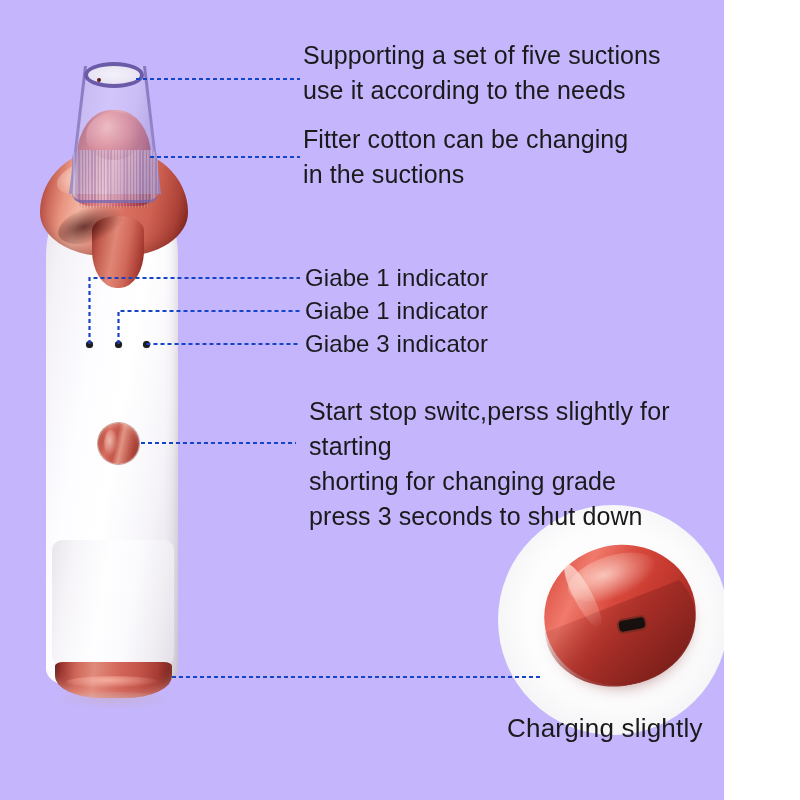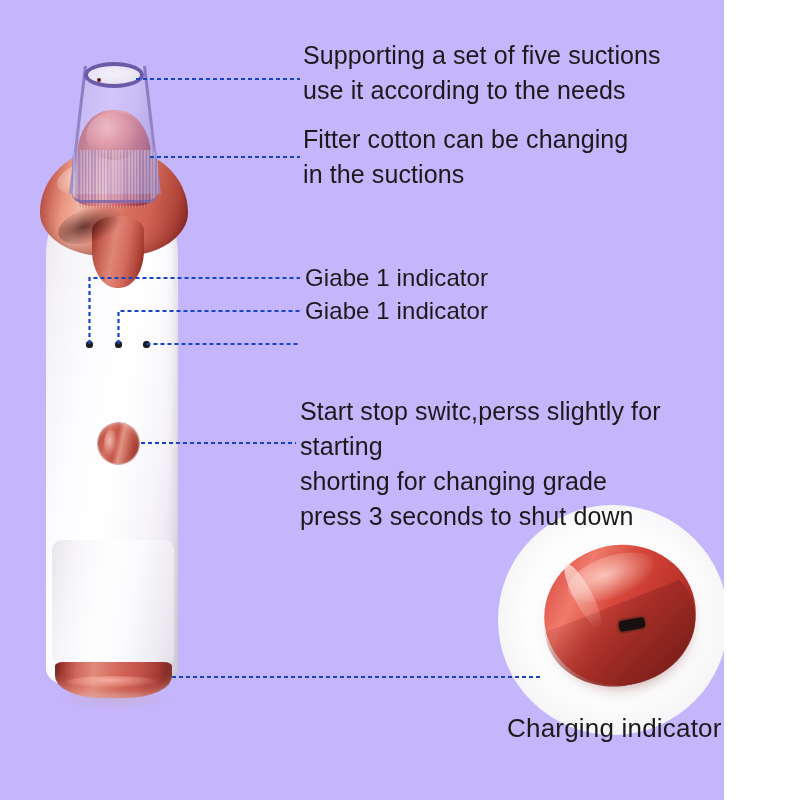--- a/index.html
+++ b/index.html
@@ -395,20 +395,21 @@
   <div class="callout" style="left:303px; top:38px;">Supporting a set of five suctions
 use it according to the needs</div>
 
   <div class="callout" style="left:303px; top:122px;">Fitter cotton can be changing
 in the suctions</div>
 
   <div class="callout small" style="left:305px; top:261px;">Giabe 1 indicator</div>
 
   <div class="callout small" style="left:305px; top:294px;">Giabe 1 indicator</div>
 
-
-  <div class="callout" style="left:300px; top:394px;">Start stop switc,perss slightly for starting
+  <div class="callout small" style="left:305px; top:327px;">Giabe 3 indicator</div>
+
+  <div class="callout" style="left:309px; top:394px;">Start stop switc,perss slightly for starting
 shorting for changing grade
 press 3 seconds to shut down</div>
 
-  <div class="inset-caption">Charging indicator</div>
+  <div class="inset-caption">Charging slightly</div>
 
 </div>
 
 </body></html>

